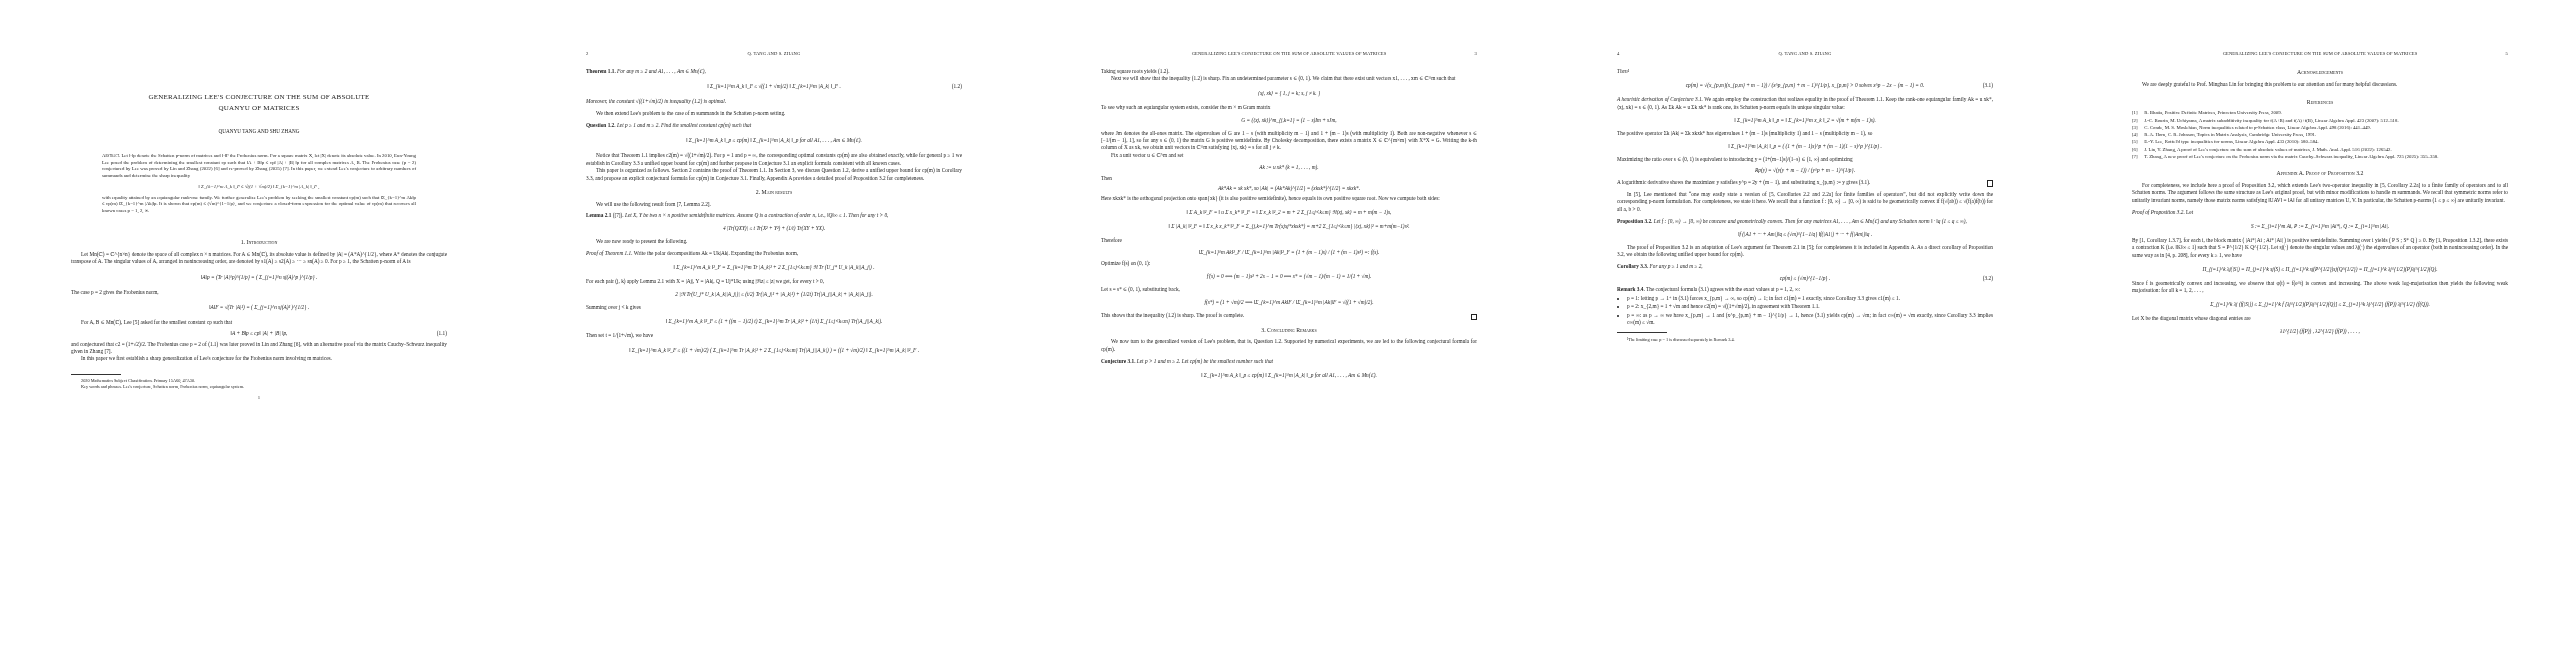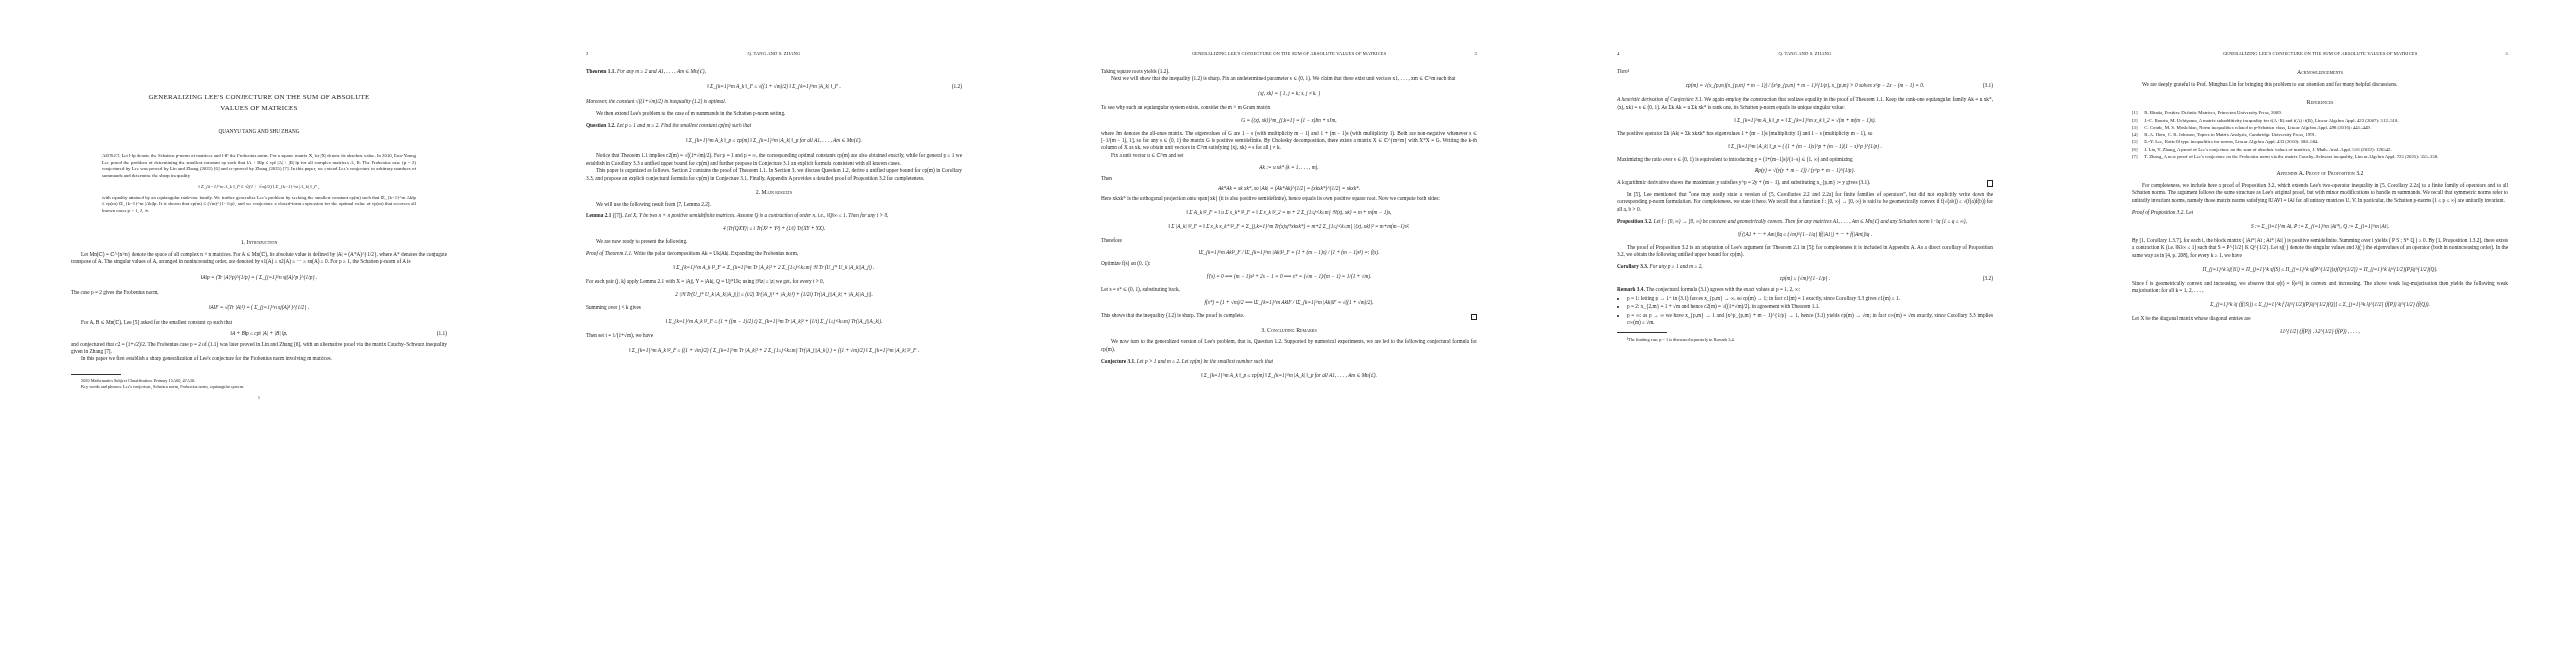--- a/index.html
+++ b/index.html
@@ -40,21 +40,21 @@
 <body>
 
 <div class="stamp">
   <span>arXiv:2510.16846v1  [math.FA]  19 Oct 2025</span>
 </div>
 
 <section class="page" style="left:0">
   <div class="col" style="top:92px">
     <div class="title">
       <div>GENERALIZING LEE'S CONJECTURE ON THE SUM OF ABSOLUTE</div>
-      <div>VALUES OF MATRICES</div>
+      <div>QUANYU OF MATRICES</div>
     </div>
     <div class="authors">QUANYU TANG AND SHU ZHANG</div>
     <div class="abstract">
       <p><span class="sc">Abstract.</span> <span>Let ‖·‖p denote the Schatten p-norm of matrices and ‖·‖F the Frobenius norm. For a square matrix X, let |X| denote its absolute value. In 2010, Eun-Young Lee posed the problem of determining the smallest constant cp such that ‖A + B‖p ≤ cp‖ |A| + |B| ‖p for all complex matrices A, B. The Frobenius case (p = 2) conjectured by Lee was proved by Lin and Zhang (2022) [6] and re-proved by Zhang (2025) [7]. In this paper, we extend Lee's conjecture to arbitrary numbers of summands and determine the sharp inequality</span></p>
       <div class="eq" style="margin:4.4px 0">‖ Σ_{k=1}^m A_k ‖_F ≤ √((1 + √m)/2) ‖ Σ_{k=1}^m |A_k| ‖_F ,</div>
       <p>with equality attained by an equiangular rank-one family. We further generalize Lee's problem by seeking the smallest constant cp(m) such that ‖Σ_{k=1}^m Ak‖p ≤ cp(m) ‖Σ_{k=1}^m |Ak|‖p. It is shown that cp(m) ≤ (√m)^{1−1/p}, and we conjecture a closed-form expression for the optimal value of cp(m) that recovers all known cases p = 1, 2, ∞.</p>
     </div>
     <div class="sec" style="margin-top:24.5px">1. Introduction</div>
     <p class="ind">Let Mn(ℂ) = ℂ^{n×n} denote the space of all complex n × n matrices. For A ∈ Mn(ℂ), its absolute value is defined by |A| = (A*A)^{1/2}, where A* denotes the conjugate transpose of A. The singular values of A, arranged in nonincreasing order, are denoted by s1(A) ≥ s2(A) ≥ ··· ≥ sn(A) ≥ 0. For p ≥ 1, the Schatten p-norm of A is</p>
     <div class="eq" style="margin:7.8px 0">‖A‖p = (Tr |A|^p)^{1/p} = ( Σ_{j=1}^n sj(A)^p )^{1/p} .</div>

